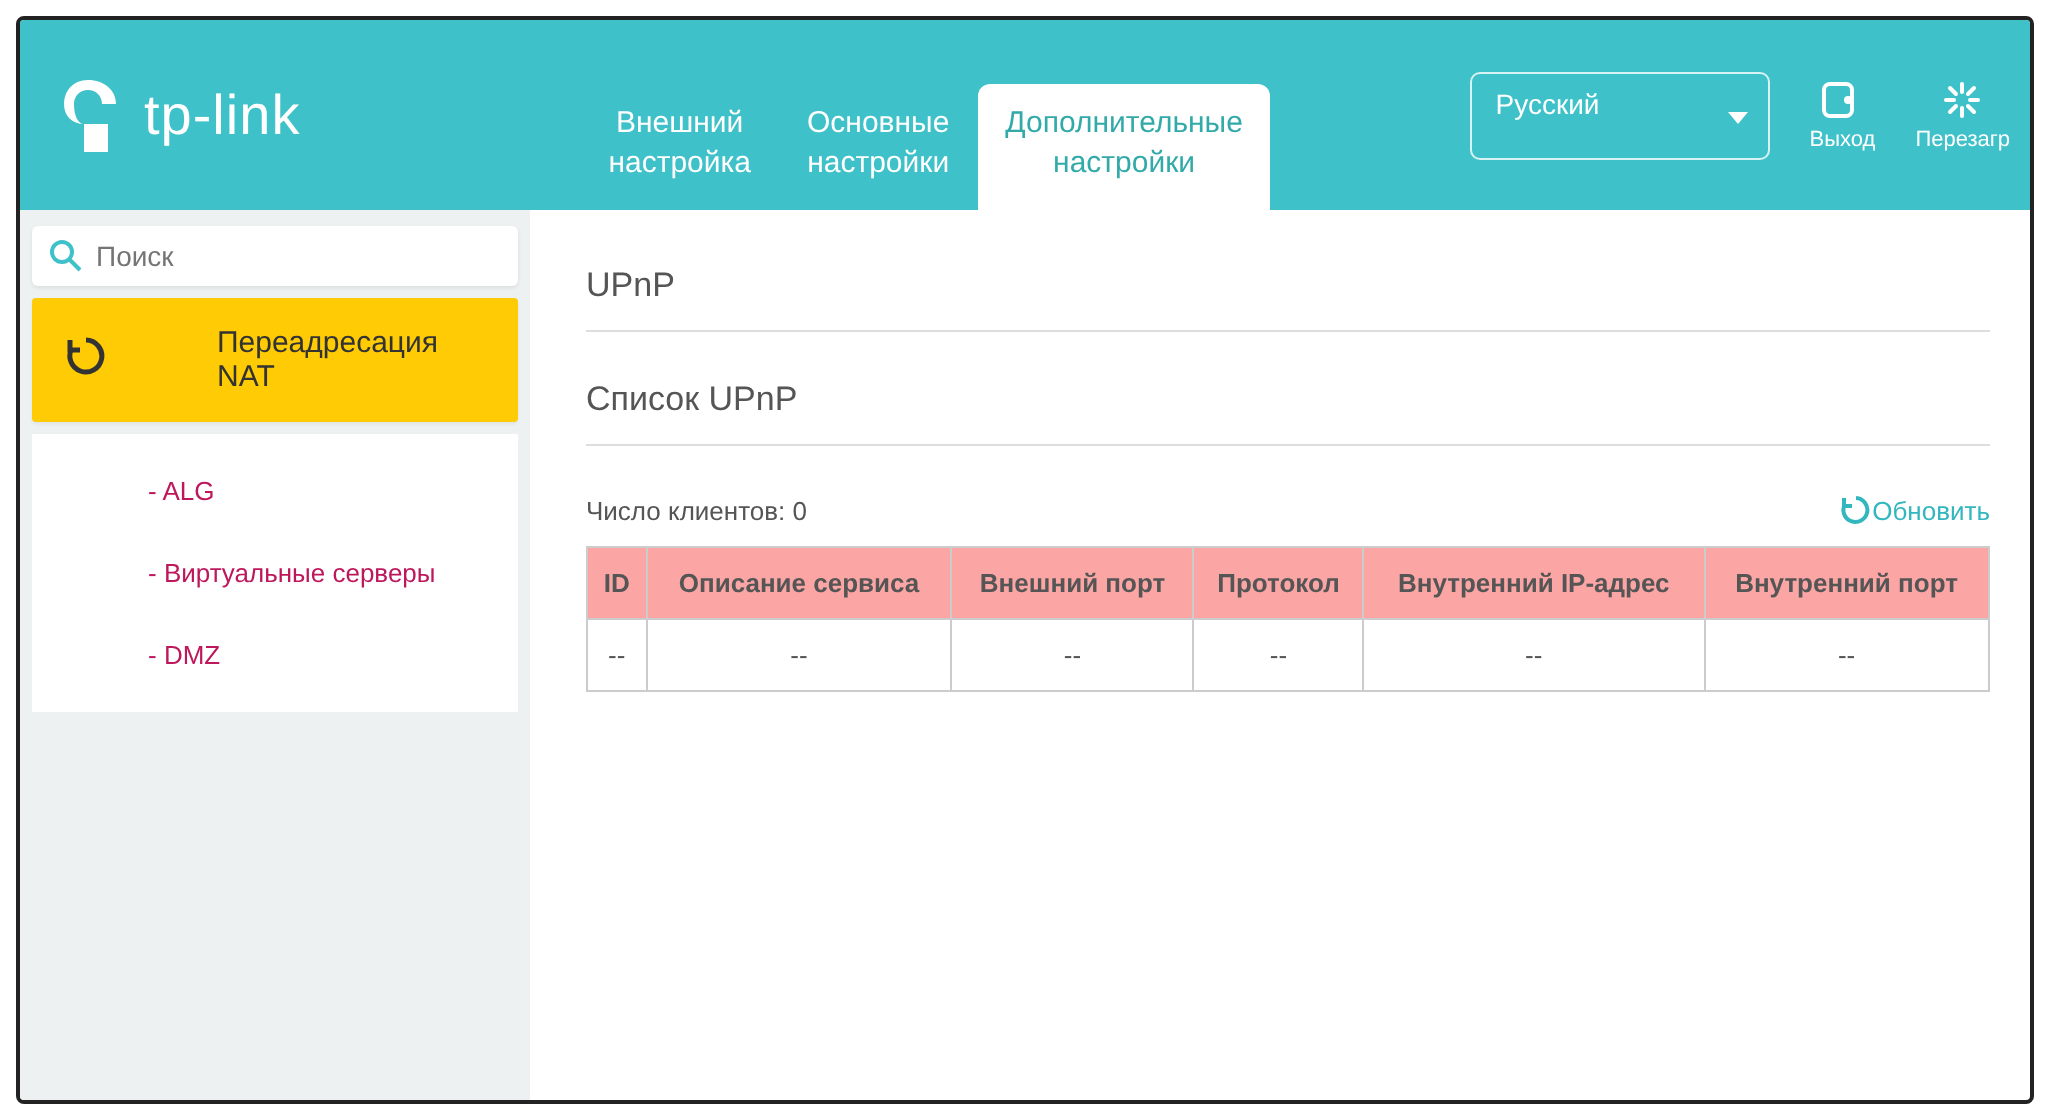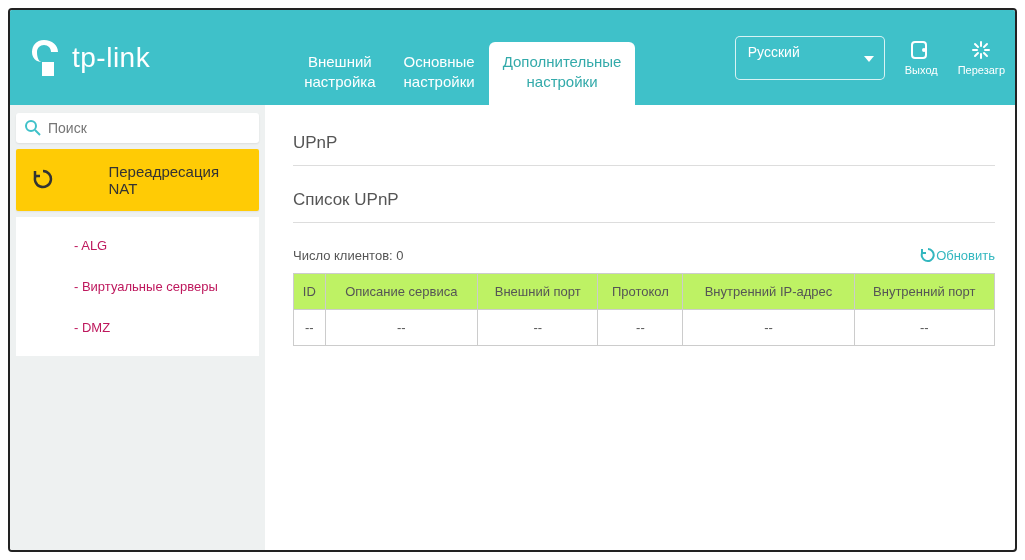--- a/index.html
+++ b/index.html
@@ -35,21 +35,21 @@
 .row { display: flex; align-items: center; margin-bottom: 40px; }
 .row-label { width: 180px; font-size: 14px; color: #666; }
 .toggle-wrap { border: 3px solid #d82020; border-radius: 10px; padding: 12px 24px; }
 .toggle { width: 48px; height: 24px; background: #ddd; border-radius: 12px; position: relative; cursor: pointer; }
 .toggle::after { content: ""; position: absolute; left: 3px; top: 3px; width: 18px; height: 18px; background: #f3f3f3; border-radius: 50%; box-shadow: 0 1px 2px rgba(0,0,0,.2); }
 
 .client-row { display: flex; align-items: flex-end; font-size: 13px; color: #555; margin-bottom: 10px; }
 .refresh { margin-left: auto; color: #33b7bf; cursor: pointer; display: flex; align-items: center; gap: 0; }
 table { width: 100%; border-collapse: collapse; font-size: 13px; color: #555; }
 th, td { border: 1px solid #ccc; padding: 10px 6px; text-align: center; }
-th { font-weight: 400; background: #bef264; }
+th { font-weight: 700; background: #fca5a5; }
 </style>
 </head>
 <body>
 <div class="frame">
 
 <div class="header">
   <div class="logo">
     <svg width="36" height="40" viewBox="0 0 36 40">
       <path d="M14 2 C6 2 2 8 2 14 C2 20 6 24 12 24 L12 38 L24 38 L24 24 L12 24 C9 24 7 20 7 14 C7 10 10 7 14 7 C18 7 21 10 21 14 L28 14 C28 7 22 2 14 2 Z" fill="#fff"></path>
     </svg>

